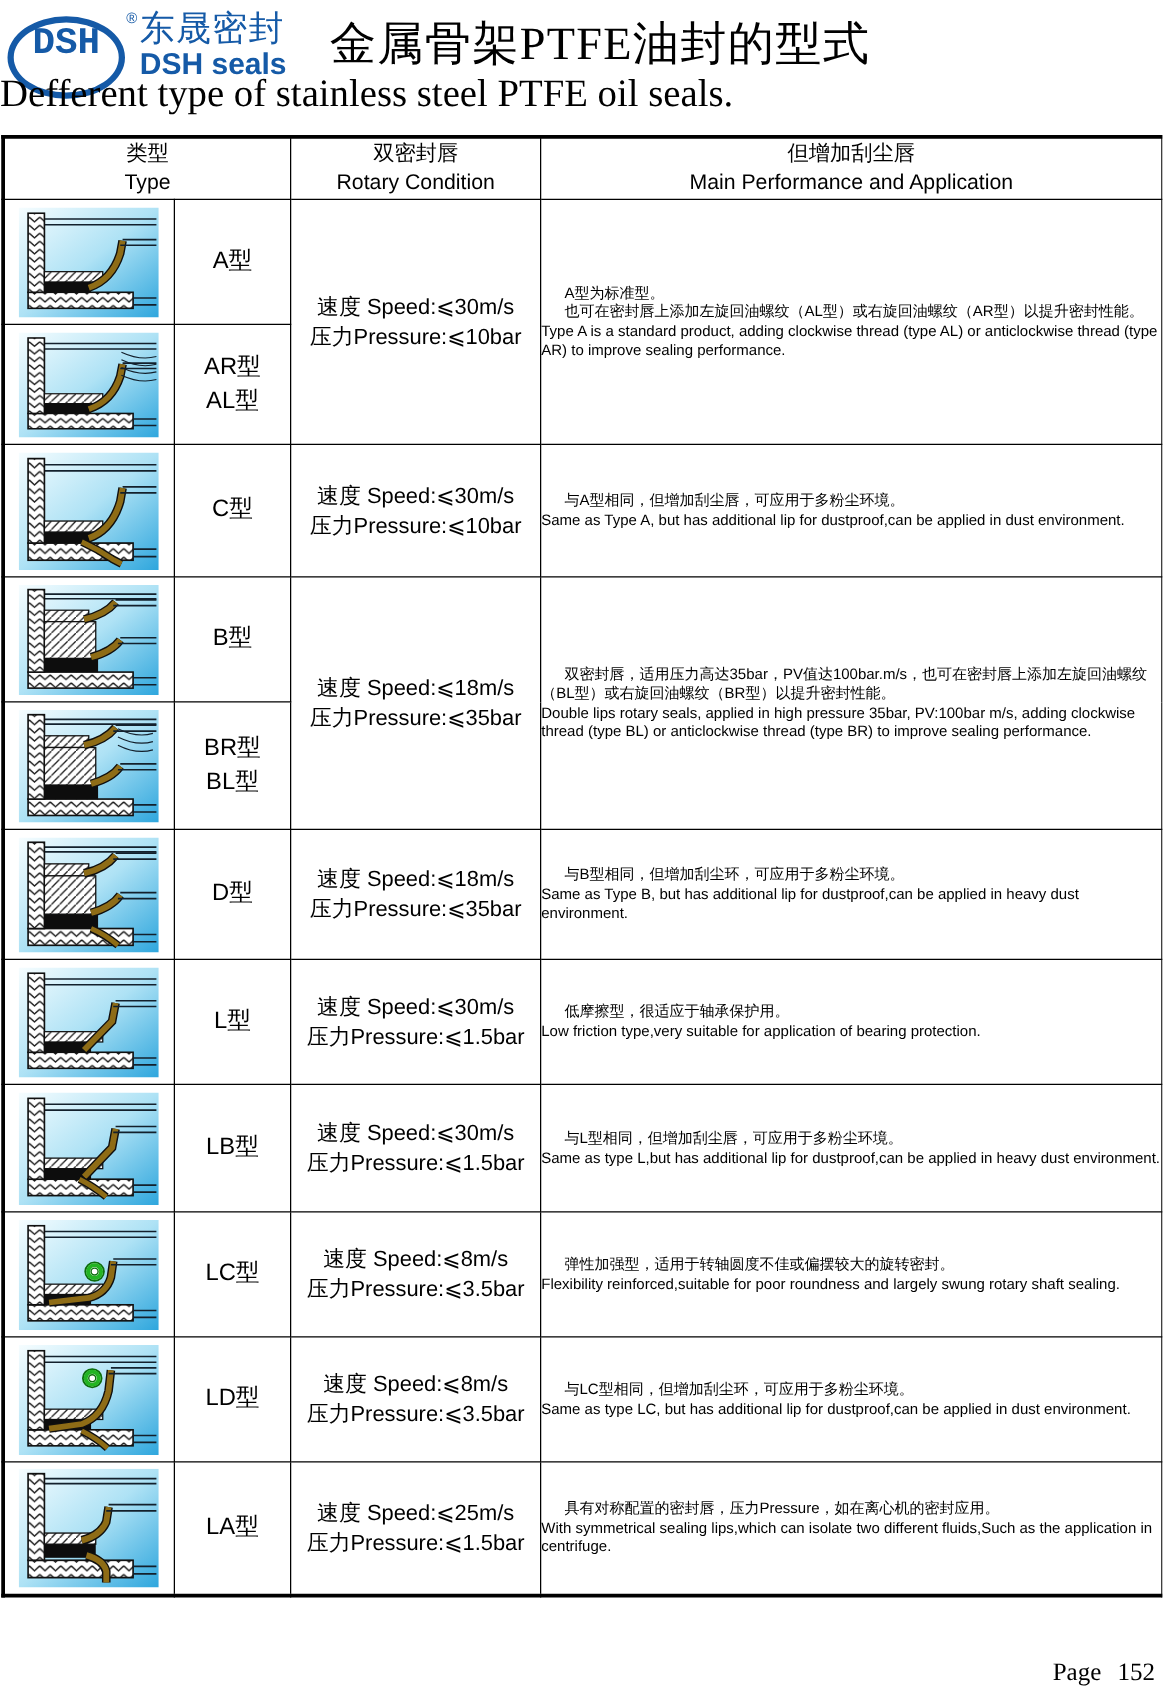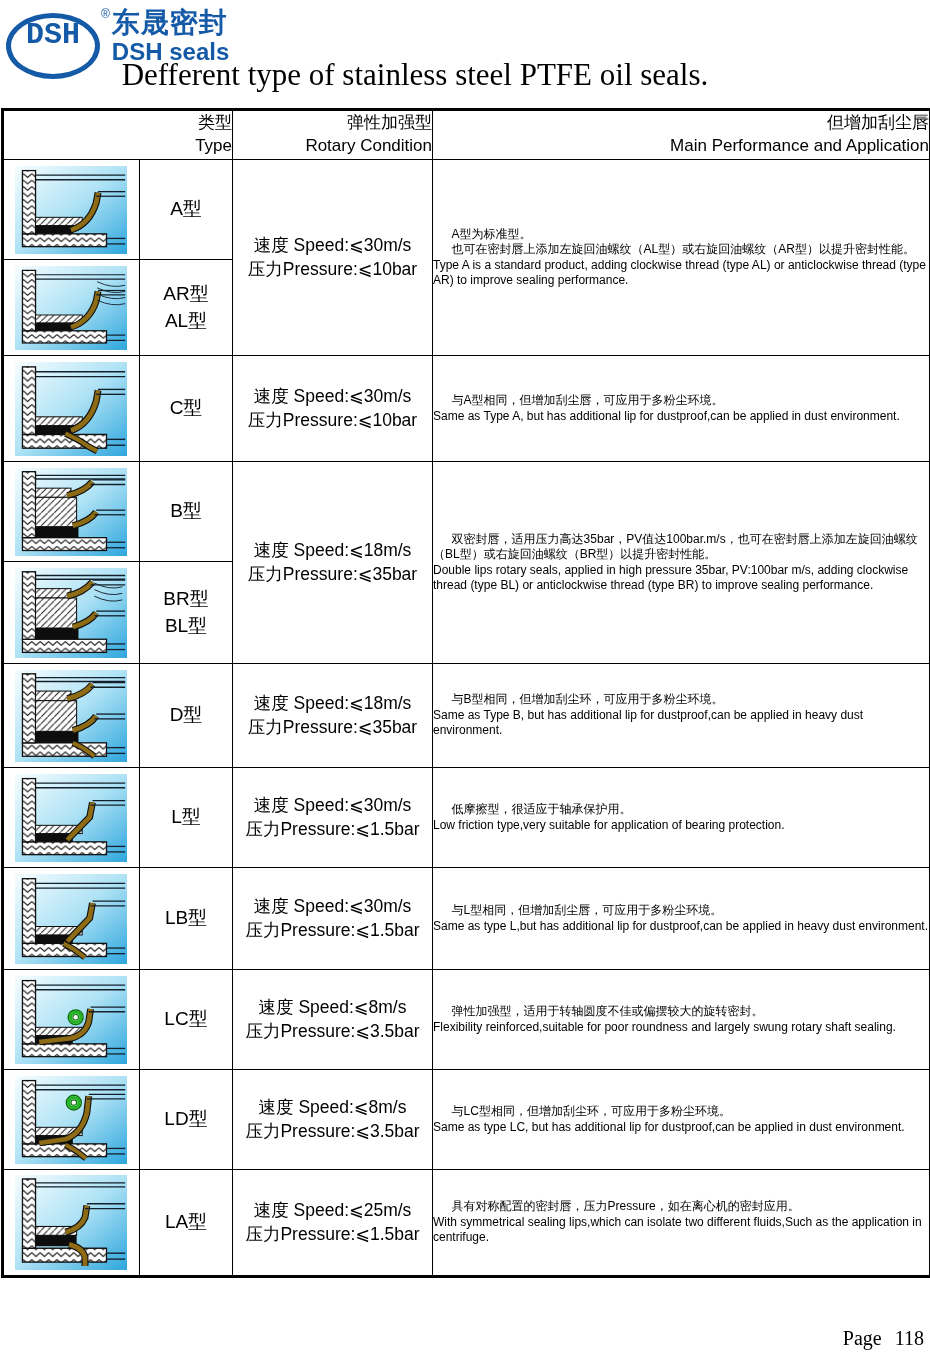--- a/index.html
+++ b/index.html
@@ -6,34 +6,34 @@
   .page{position:relative;width:930px;height:1353px;background:#fff;overflow:hidden;
         font-family:"Liberation Sans","DejaVu Sans",sans-serif;color:#000;}
 
   
   .logo{position:absolute;top:6px;left:6px;display:flex;align-items:flex-start;}
   .ellipse{width:84px;height:56px;border:5px solid var(--brand-blue);border-radius:50%;
            display:flex;justify-content:center;margin-top:7px;flex:0 0 auto;font-family:Liberation Mono, monospace;}
   .ellipse span{font-size:30px;font-weight:bold;color:var(--brand-blue);}
   .reg{color:var(--brand-blue);font-size:12px;margin:1px 1px 0 1px;}
   .brandcol{margin-left:1px;}
-  .bcn{font-size:28px;font-weight:bold;color:var(--brand-blue);letter-spacing:1px;line-height:1.2;}
+  .bcn{font-size:28px;font-weight:normal;color:var(--brand-blue);letter-spacing:1px;line-height:1.2;}
   .ben{font-size:24px;font-weight:bold;color:var(--brand-blue);line-height:1;}
 
   .title-cn{position:absolute;top:10px;left:100px;right:70px;text-align:center;
             font-family:"Liberation Serif","DejaVu Serif",serif;font-size:37px;letter-spacing:1px;}
-  .title-en{position:absolute;top:57px;left:0;width:830px;text-align:center;
+  .title-en{position:absolute;top:57px;left:0;width:830px;text-align:left;
             font-family:"Liberation Serif","DejaVu Serif",serif;font-size:31px;}
 
   
   .seal-table{position:absolute;left:1px;top:108px;width:928px;border-collapse:collapse;
               table-layout:fixed;border:3px solid #000;}
   .seal-table th,.seal-table td{border:1.6px solid #000;padding:0;vertical-align:middle;}
   .seal-table thead tr{height:50px;}
-  .seal-table th{font-weight:normal;font-size:17px;text-align:right;line-height:1.35;}
+  .seal-table th{font-weight:normal;font-size:17px;text-align:center;line-height:1.35;}
 
   .diag-td{vertical-align:middle;}
   .diag-box{width:112px;margin-left:11px;}
   .diag-box svg{display:block;width:100%;height:100%;}
 
   .type-td{text-align:center;font-size:19px;line-height:1.4;}
   .cond-td{text-align:center;font-size:17.5px;line-height:1.32;}
   .perf-td{padding:6px 8px 6px 6px;font-size:12px;line-height:1.28;}
   .perf-td p{margin:0;}
   .p-cn{text-indent:1.55em;}
@@ -50,37 +50,38 @@
     <div class="ellipse">
       <span>DSH</span>
     </div>
     <span class="reg">®</span>
     <div class="brandcol">
       <div class="bcn">东晟密封</div>
       <div class="ben">DSH seals</div>
     </div>
   </div>
 
+  <div class="title-cn">金属骨架PTFE油封的型式</div>
   <div class="title-en">Defferent type of stainless steel PTFE oil seals.</div>
 
   <table class="seal-table">
     <colgroup>
       <col style="width:137px">
         <col style="width:93px">
         <col style="width:200px">
         <col style="width:498px">
     </colgroup>
     <thead>
       <tr>
         <th colspan="2">
           <div>类型</div>
           <div>Type</div>
         </th>
         <th>
-          <div>弹性加强型</div>
+          <div>双密封唇</div>
           <div>Rotary Condition</div>
         </th>
         <th>
           <div>但增加刮尘唇</div>
           <div>Main Performance and Application</div>
         </th>
       </tr>
     </thead>
     <tbody>
         <tr style="height: 100px;">
@@ -621,14 +622,14 @@
             <div class="cond-line">压力Pressure:⩽1.5bar</div>
           </td>
           <td class="perf-td" rowspan="1">
             <p class="p-cn">具有对称配置的密封唇，压力Pressure，如在离心机的密封应用。</p>
             <p class="p-en">With symmetrical sealing lips,which can isolate two different fluids,Such as the application in centrifuge.</p>
           </td>
         </tr>
       </tbody>
   </table>
 
-  <div class="pageno">Page 118</div>
+  <div class="pageno">Page 152</div>
 </div>
 
 </body></html>

